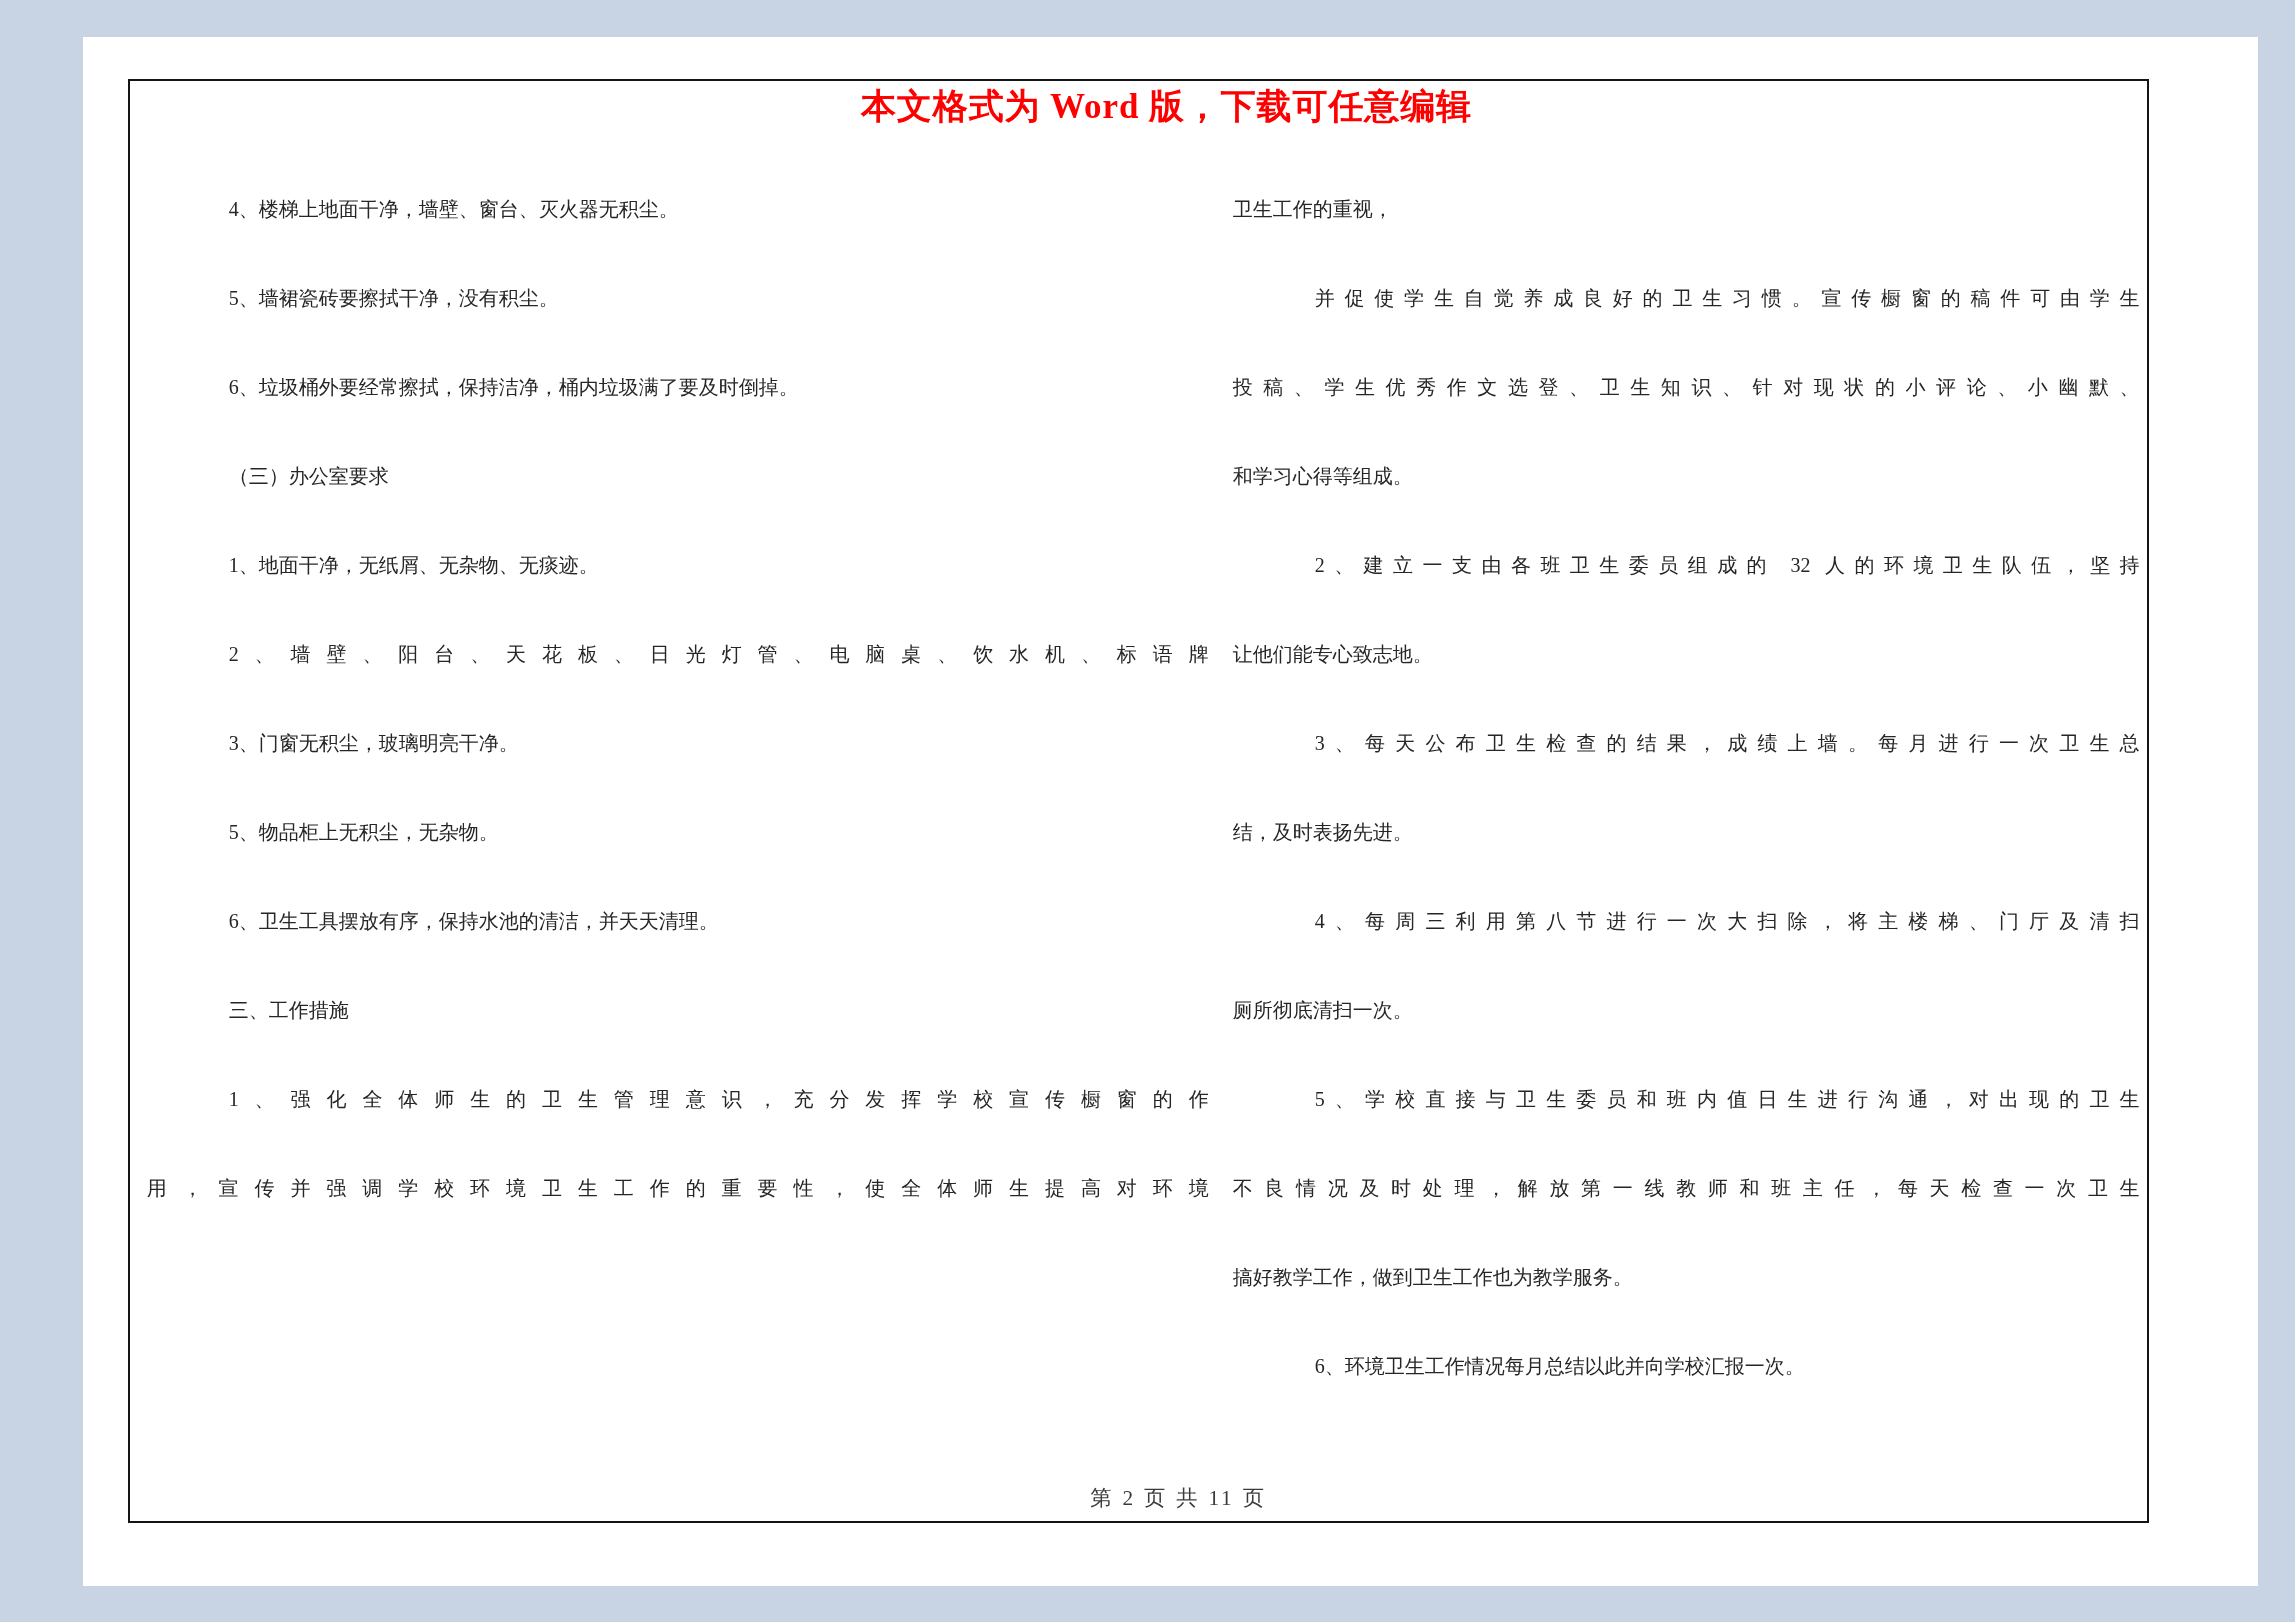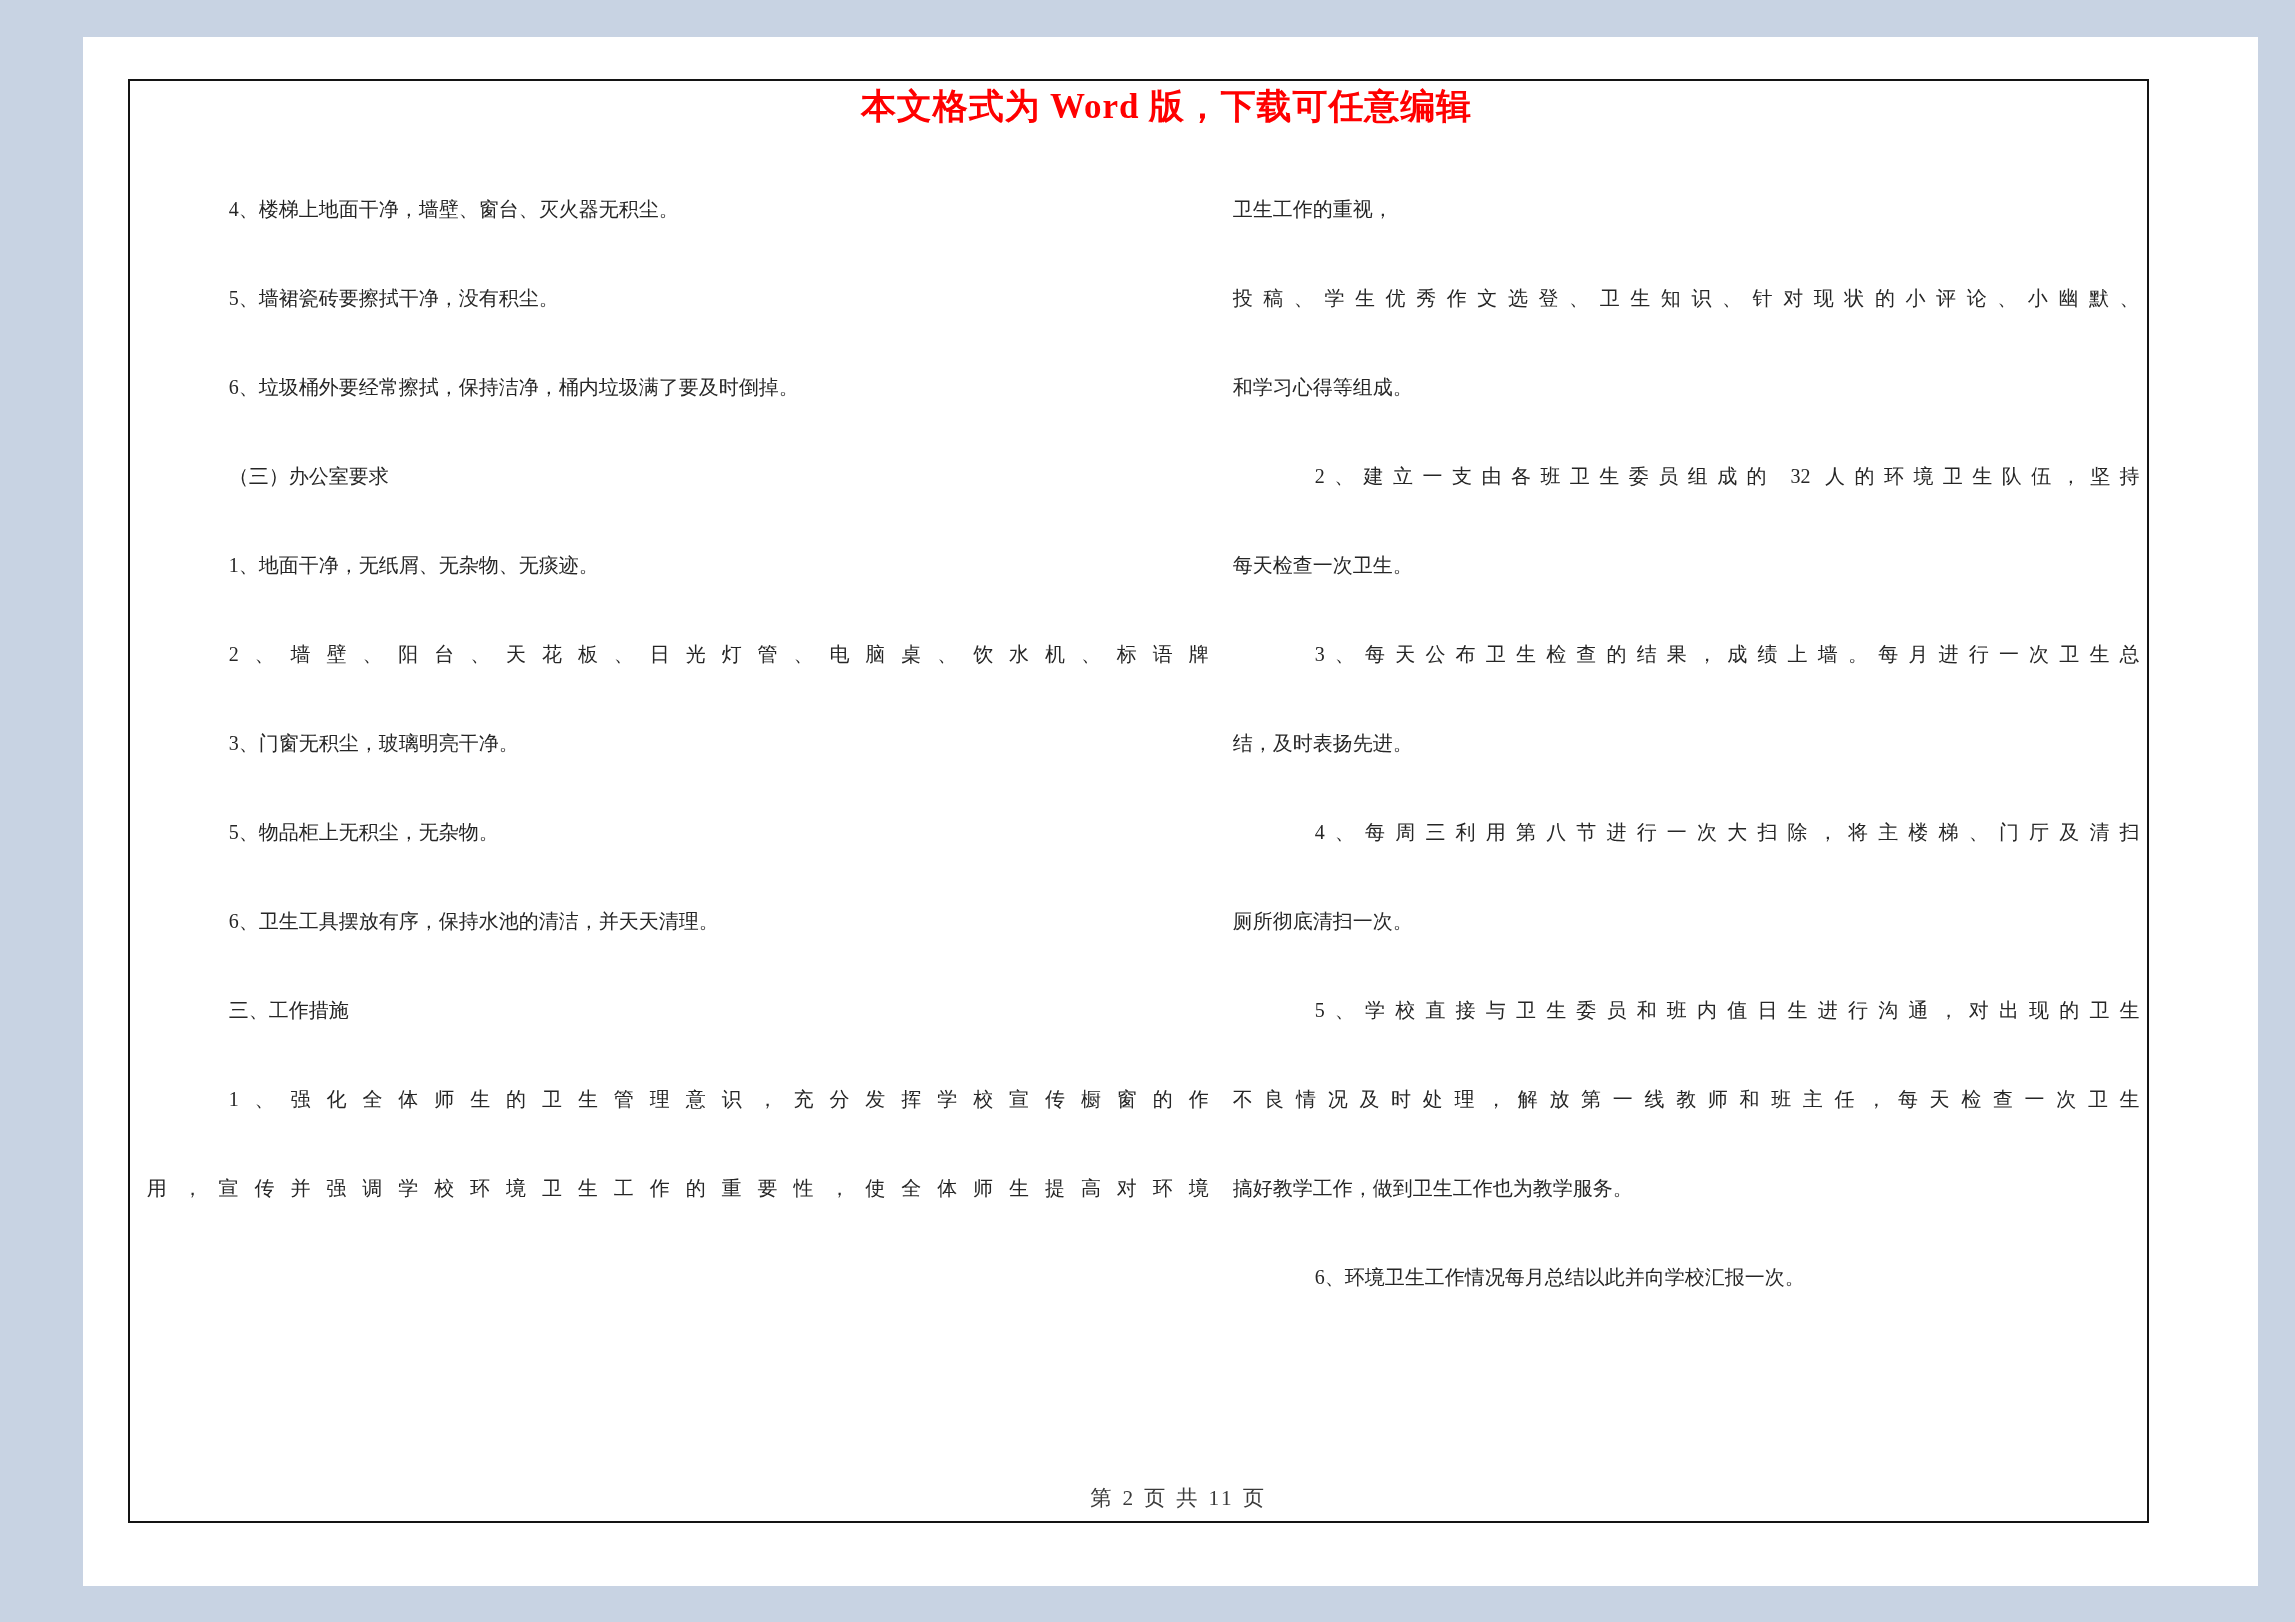--- a/index.html
+++ b/index.html
@@ -100,24 +100,25 @@
           <div class="line indent">3、门窗无积尘，玻璃明亮干净。</div>
           <div class="line indent">5、物品柜上无积尘，无杂物。</div>
           <div class="line indent">6、卫生工具摆放有序，保持水池的清洁，并天天清理。</div>
           <div class="line indent">三、工作措施</div>
           <div class="line indent full">1、强化全体师生的卫生管理意识，充分发挥学校宣传橱窗的作</div>
           <div class="line full">用，宣传并强调学校环境卫生工作的重要性，使全体师生提高对环境</div>
         </div>
 
         <div class="col col-right">
           <div class="line">卫生工作的重视，</div>
+          <div class="line indent full">并促使学生自觉养成良好的卫生习惯。宣传橱窗的稿件可由学生</div>
           <div class="line full">投稿、学生优秀作文选登、卫生知识、针对现状的小评论、小幽默、</div>
           <div class="line">和学习心得等组成。</div>
           <div class="line indent full">2、建立一支由各班卫生委员组成的 32 人的环境卫生队伍，坚持</div>
-          <div class="line">每天检查一次卫生。</div>
+          <div class="line">让他们能专心致志地。</div>
           <div class="line indent full">3、每天公布卫生检查的结果，成绩上墙。每月进行一次卫生总</div>
           <div class="line">结，及时表扬先进。</div>
           <div class="line indent full">4、每周三利用第八节进行一次大扫除，将主楼梯、门厅及清扫</div>
           <div class="line">厕所彻底清扫一次。</div>
           <div class="line indent full">5、学校直接与卫生委员和班内值日生进行沟通，对出现的卫生</div>
           <div class="line full">不良情况及时处理，解放第一线教师和班主任，每天检查一次卫生</div>
           <div class="line">搞好教学工作，做到卫生工作也为教学服务。</div>
           <div class="line indent">6、环境卫生工作情况每月总结以此并向学校汇报一次。</div>
         </div>
 

